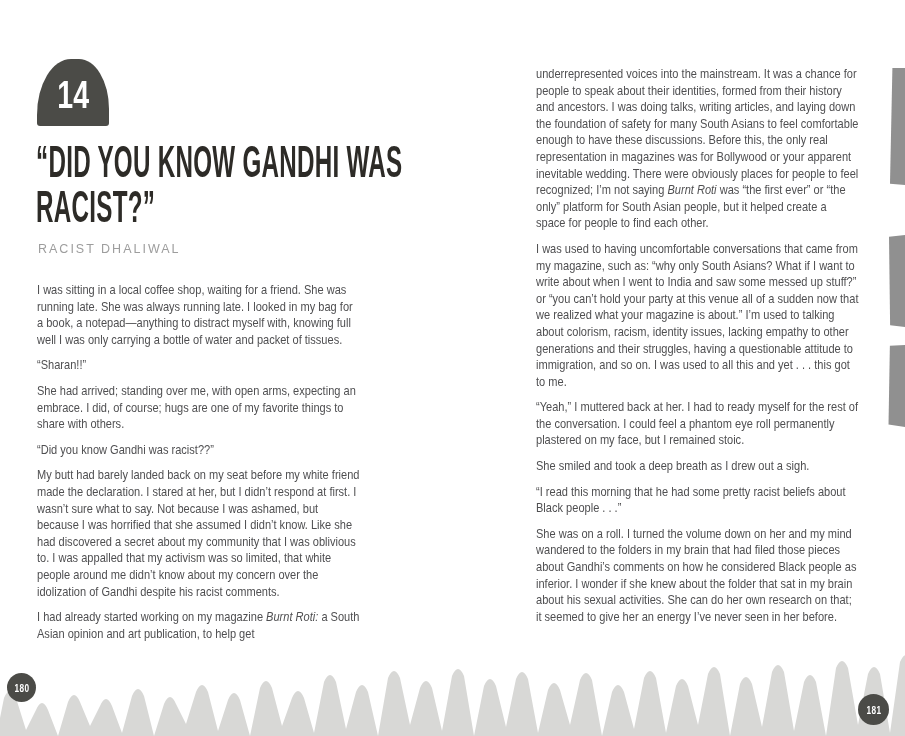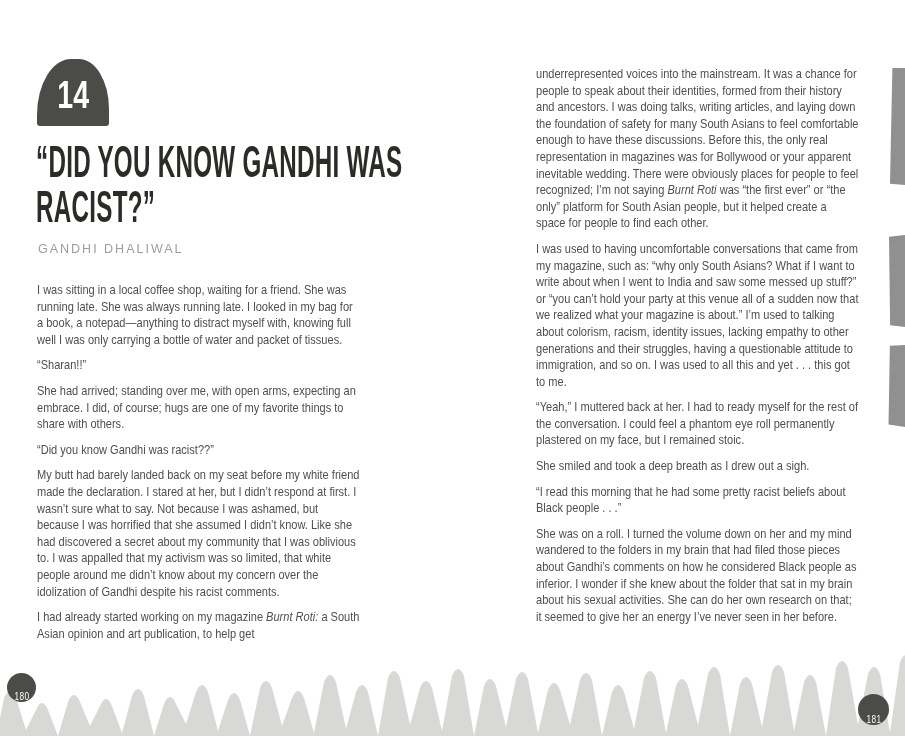--- a/index.html
+++ b/index.html
@@ -53,22 +53,22 @@
     font-size:13px;line-height:16.6px;
   }
   .body-left{left:37px;top:282px;}
   .body-right{left:536px;top:66px;}
   .para{margin:0 0 9px 0;}
   .para em{font-style:italic;}
   
   .pagenum{
     position:absolute;z-index:3;
     background:var(--c-dark);border-radius:50%;
-    color:#ffffff;font-weight:400;
-    display:flex;align-items:flex-end;justify-content:center;
+    color:#ffffff;font-weight:700;
+    display:flex;align-items:center;justify-content:center;
   }
   .pagenum span{font-size:11px;letter-spacing:0.5px;transform:scaleX(0.75);}
   .pagenum-left{left:7px;top:673px;width:29px;height:29px;}
   .pagenum-right{left:858px;top:694px;width:31px;height:31px;}
   
   .tab-bar{position:absolute;background:var(--c-bar);z-index:0;}
   .tab-bar-1{left:890px;top:68px;width:15px;height:117px;clip-path:polygon(16% 0%,100% 0%,100% 100%,0% 99%);}
   .tab-bar-2{left:889px;top:235px;width:16px;height:92px;clip-path:polygon(0% 2%,100% 0%,100% 100%,7% 98%);}
   .tab-bar-3{left:888px;top:345px;width:17px;height:82px;clip-path:polygon(11% 1%,100% 0%,100% 100%,3% 97%);}
   
@@ -77,21 +77,21 @@
 </head>
 <body>
 
 <div class="spread">
 
   <section>
     <div class="chapter-badge">
       <span class="chapter-num">14</span>
     </div>
     <h1 class="title">“DID YOU KNOW GANDHI WAS RACIST?”</h1>
-    <div class="author">GANDHI DHALIWAL</div>
+    <div class="author">RACIST DHALIWAL</div>
     <div class="body-col body-left" id="left-body">
         <p class="para"><span>I was sitting in a local coffee shop, waiting for a friend. She was running late. She was always running late. I looked in my bag for a book, a notepad—anything to distract myself with, knowing full well I was only carrying a bottle of water and packet of tissues.</span></p>
         <p class="para"><span>“Sharan!!”</span></p>
         <p class="para"><span>She had arrived; standing over me, with open arms, expecting an embrace. I did, of course; hugs are one of my favorite things to share with others.</span></p>
         <p class="para"><span>“Did you know Gandhi was racist??”</span></p>
         <p class="para"><span>My butt had barely landed back on my seat before my white friend made the declaration. I stared at her, but I didn’t respond at first. I wasn’t sure what to say. Not because I was ashamed, but because I was horrified that she assumed I didn’t know. Like she had discovered a secret about my community that I was oblivious to. I was appalled that my activism was so limited, that white people around me didn’t know about my concern over the idolization of Gandhi despite his racist comments.</span></p>
         <p class="para"><span>I had already started working on my magazine </span><em>Burnt Roti:</em><span> a South Asian opinion and art publication, to help get</span></p>
       </div>
     <div class="pagenum pagenum-left">
       <span>180</span>

